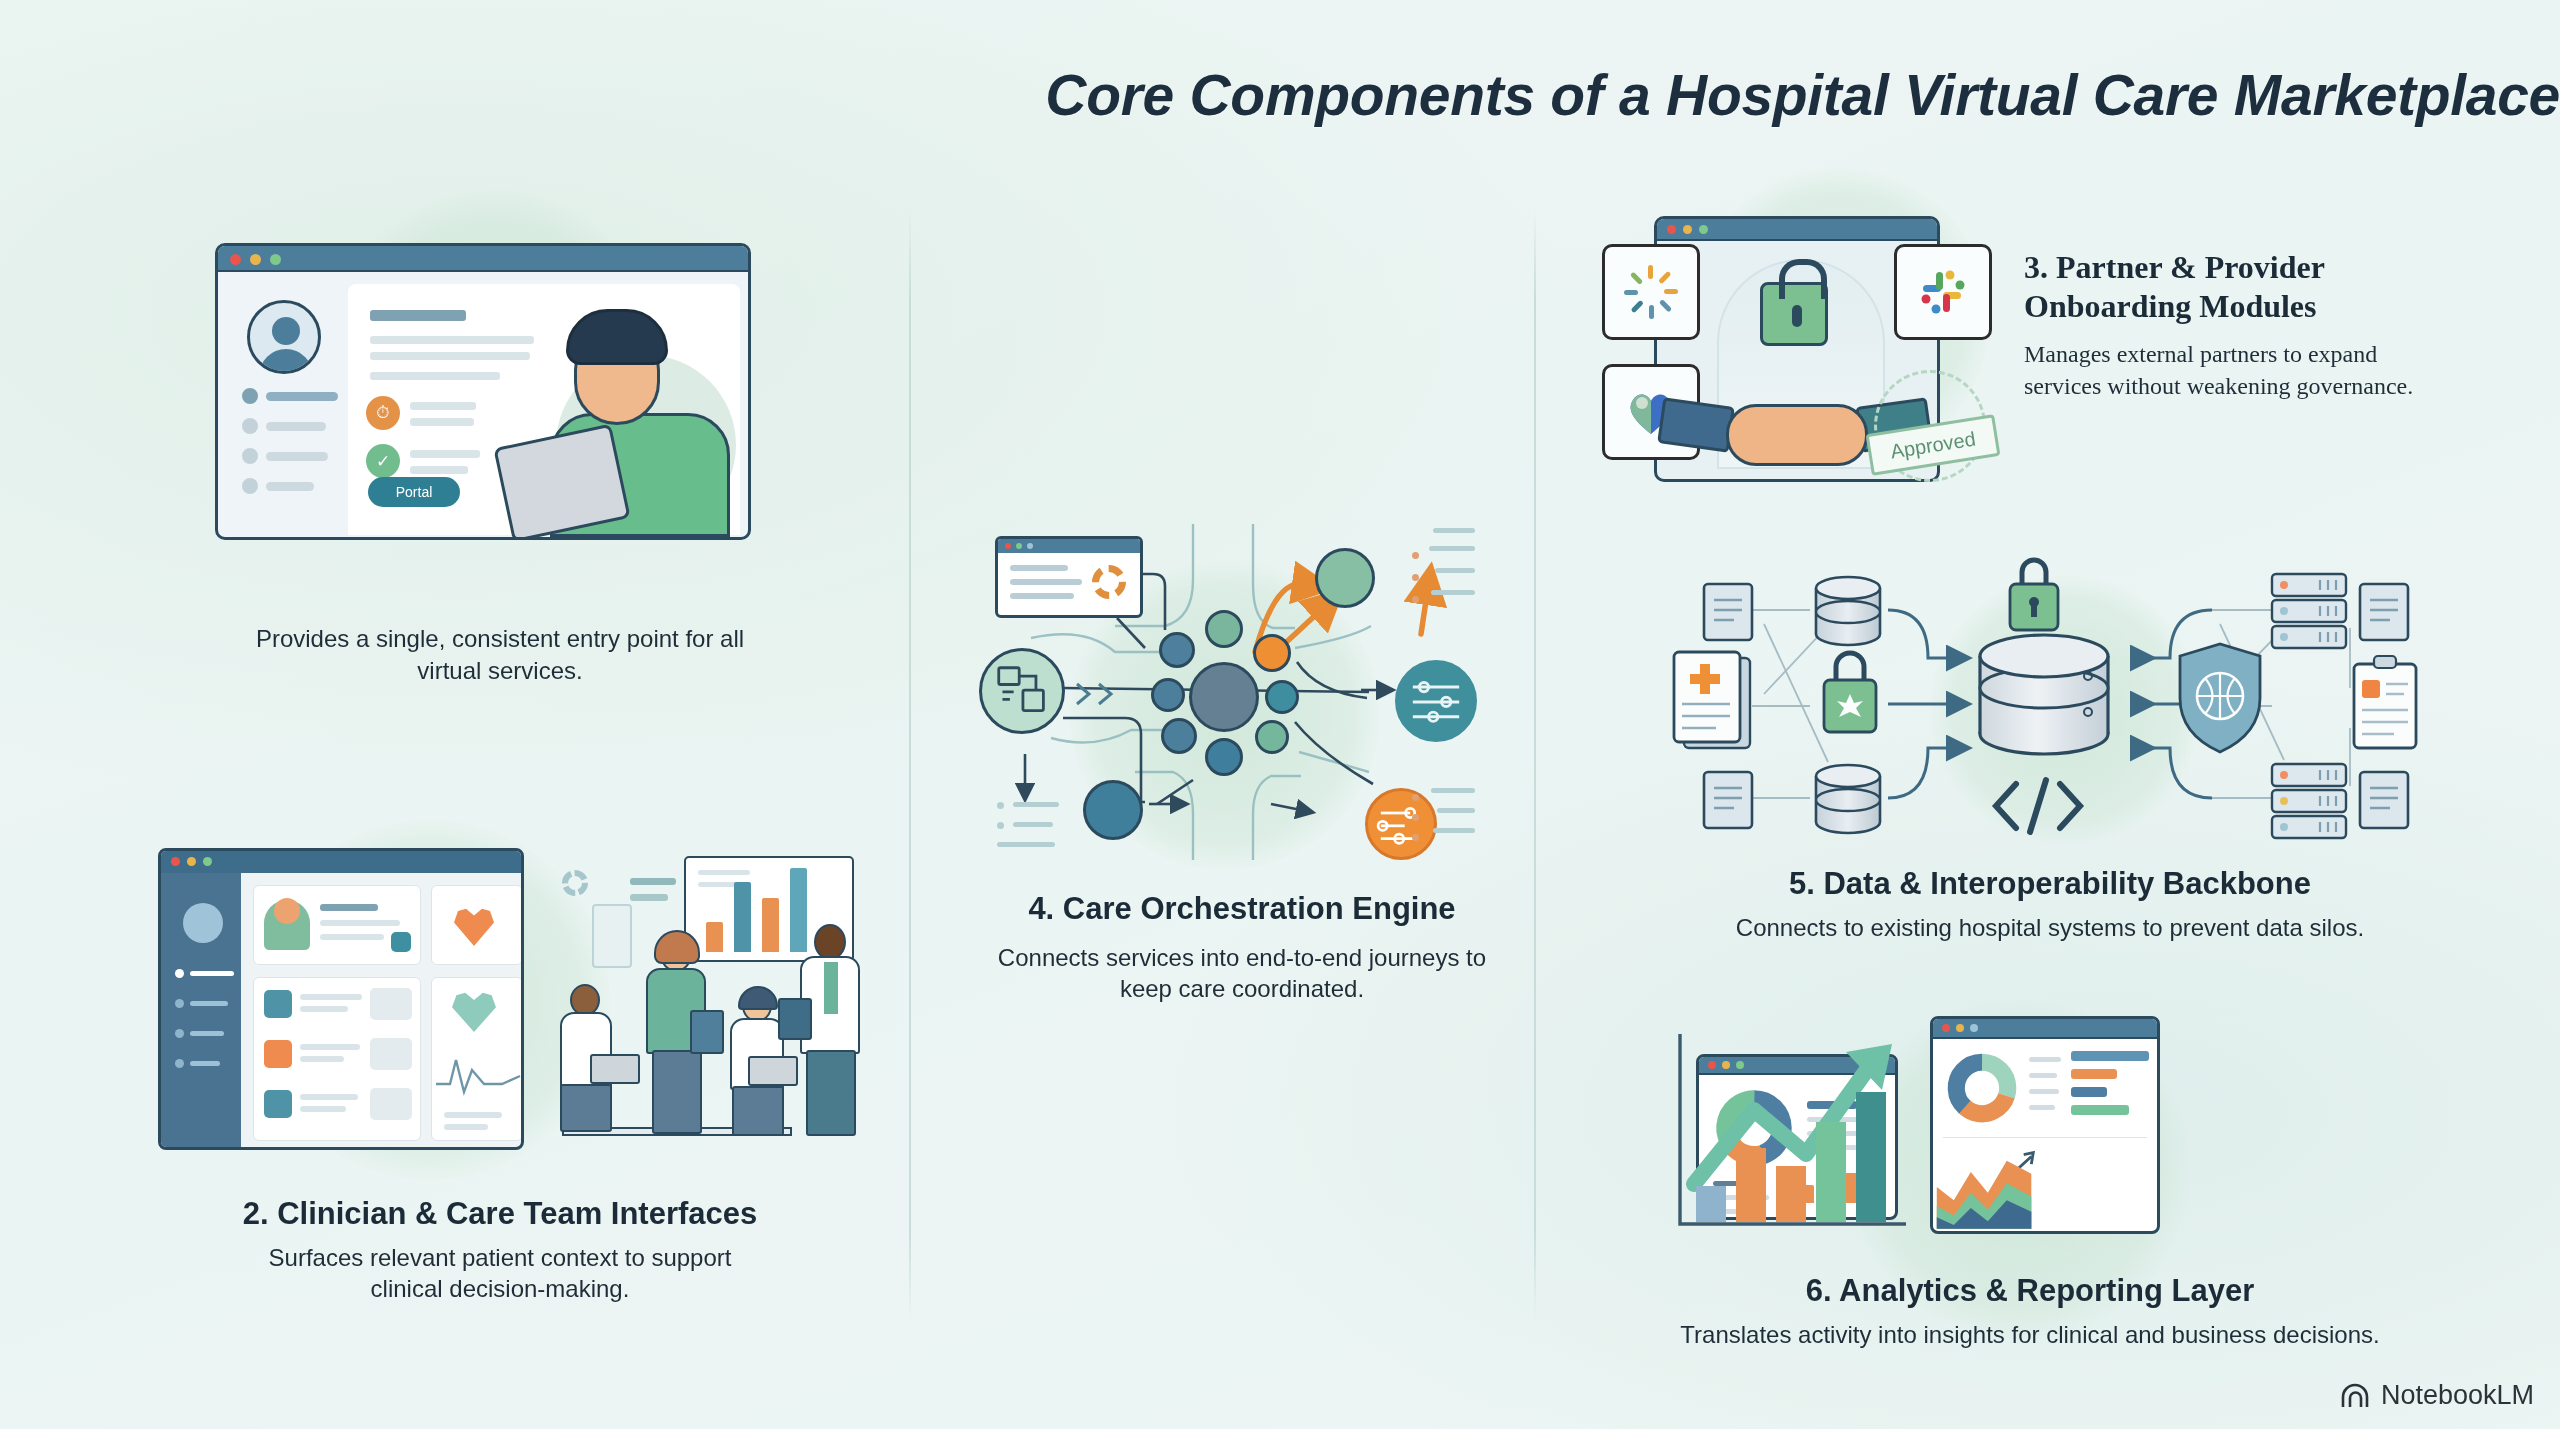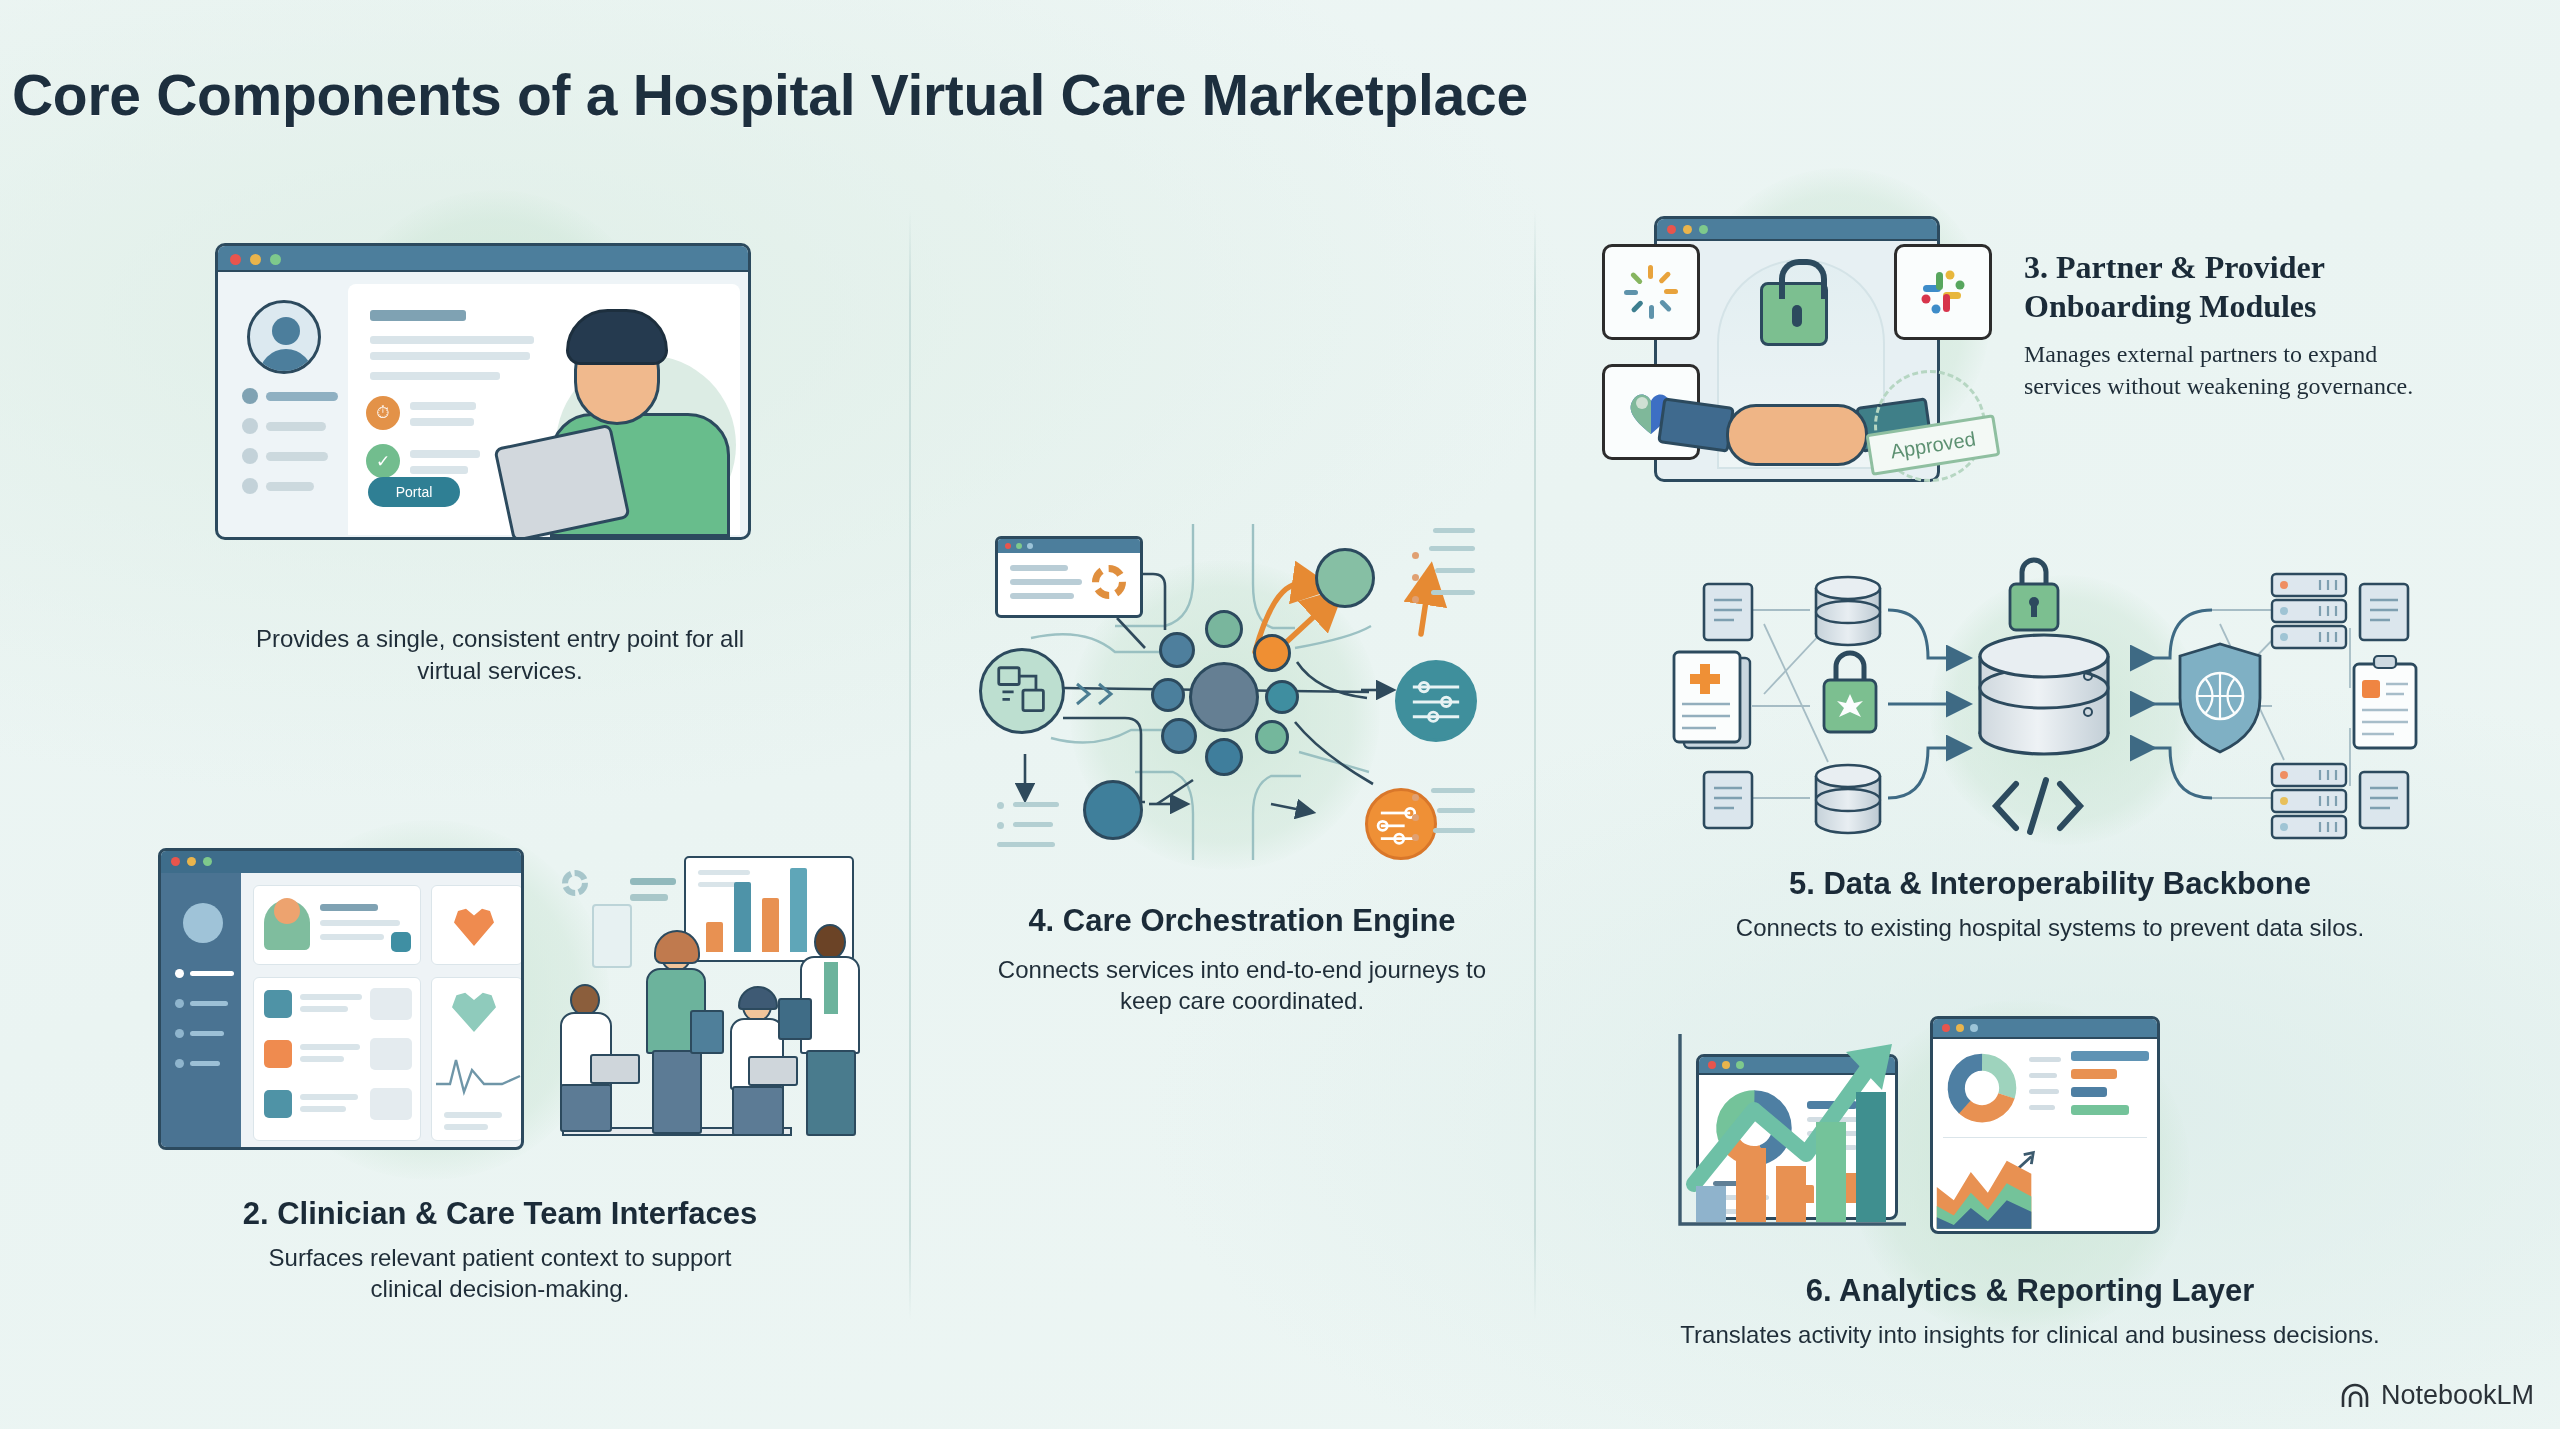--- a/index.html
+++ b/index.html
@@ -13,24 +13,25 @@
     background:
       radial-gradient(ellipse 70% 55% at 18% 22%, rgba(222,238,230,.85) 0%, rgba(222,238,230,0) 62%),
       radial-gradient(ellipse 60% 50% at 82% 78%, rgba(219,236,233,.8) 0%, rgba(219,236,233,0) 62%),
       linear-gradient(160deg, #eef6f5 0%, #eaf4f2 45%, #edf6f4 100%);
     position: relative;
   }
 
   
   .title {
     position: absolute; left: 12px; right: 0; top: 62px;
-    text-align: left;
+    text-align: right;
     font-size: 57px; font-weight: bold;
     color: #1d2f3e; letter-spacing: -0.3px;
     text-shadow: 0 1px 1px rgba(255,255,255,.7);
+    font-style: italic;
   }
 
   
   .vdiv {
     position: absolute; top: 210px; height: 1110px; width: 2px;
     background: linear-gradient(to bottom, rgba(200,222,219,0) 0%, rgba(198,220,217,.95) 8%,
                 rgba(198,220,217,.95) 92%, rgba(200,222,219,0) 100%);
   }
   .vdiv.a { left: 909px; }
   .vdiv.b { left: 1534px; }
@@ -524,21 +525,21 @@
   <div class="listline" style="right:10px;top:306px;width:42px;"></div>
 
   <div class="listdot" style="left:32px;top:280px;background:#b3cfd2;"></div>
   <div class="listline" style="left:48px;top:280px;width:46px;"></div>
   <div class="listdot" style="left:32px;top:300px;background:#b3cfd2;"></div>
   <div class="listline" style="left:48px;top:300px;width:40px;"></div>
   <div class="listline" style="left:32px;top:320px;width:58px;"></div>
 </div>
 
 <div class="block" style="left:962px;top:890px;width:560px;">
-  <div class="blk-title" style="padding:0 66px;margin-top:12px;">4. Care Orchestration Engine</div>
+  <div class="blk-title" style="padding:0 66px;">4. Care Orchestration Engine</div>
   <div class="blk-desc" style="padding:0 12px;margin-top:14px;">Connects services into end-to-end journeys to keep care coordinated.</div>
 </div>
 
 <div class="halo" style="left:1930px;top:575px;width:270px;height:270px;"></div>
 
 <div id="ill5">
   <svg viewBox="0 0 790 292">
     <defs>
       <marker id="bb-ar" markerWidth="9" markerHeight="9" refX="2" refY="4.5" orient="auto">
         <path d="M0,0 L9,4.5 L0,9 z" fill="#3e6a84"></path>

